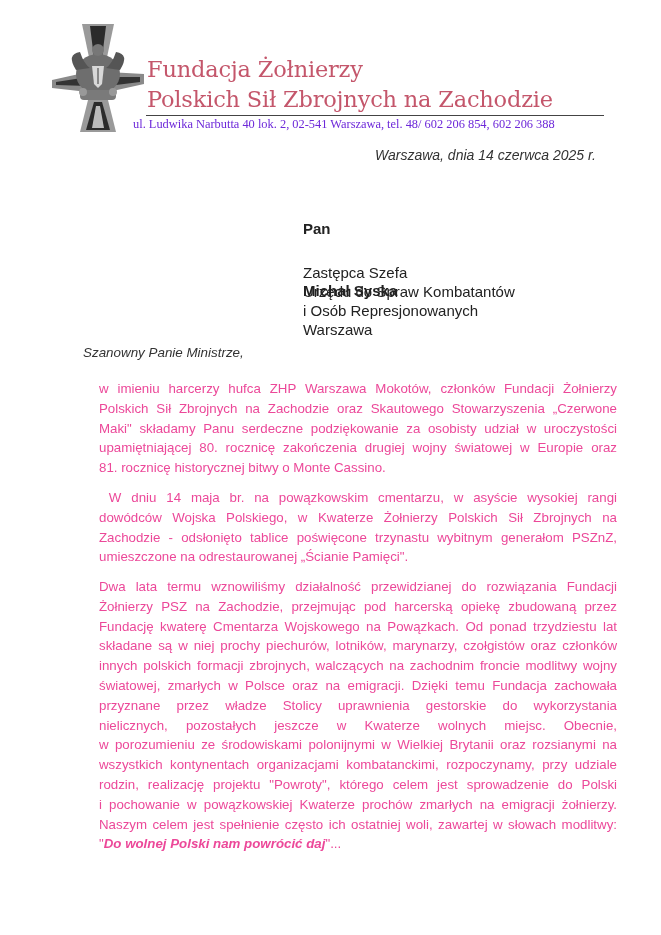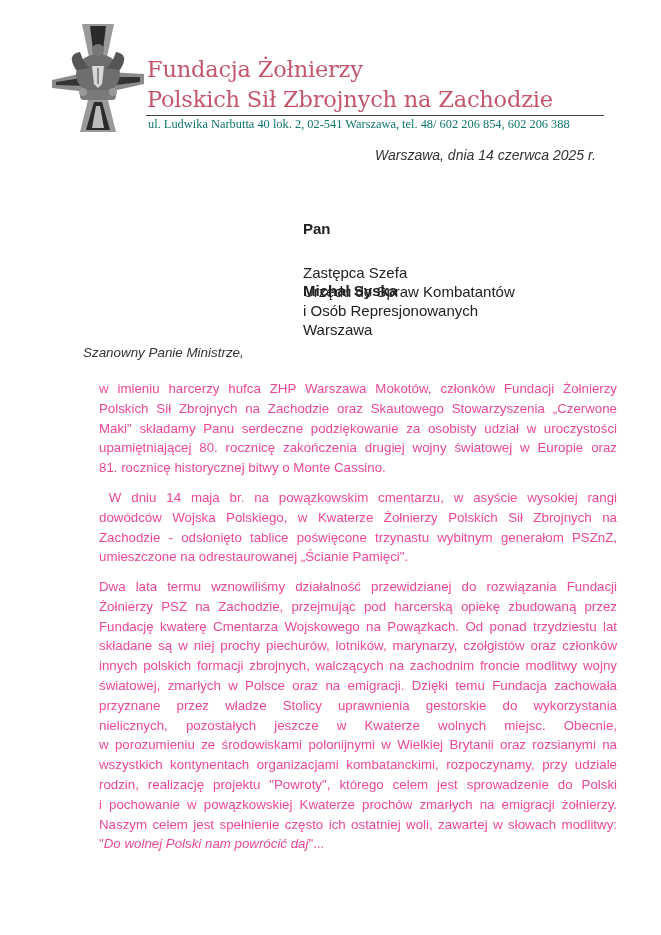--- a/index.html
+++ b/index.html
@@ -3,32 +3,32 @@
 <meta charset="utf-8">
 <style>
   html, body { margin: 0; padding: 0; background: #ffffff; }
   body { width: 661px; height: 935px; position: relative; overflow: hidden; font-family: "Liberation Sans", sans-serif; color: #222; }
   .page { position: absolute; left: 0; top: 0; width: 661px; height: 935px; background: #fff; }
   .logo { position: absolute; left: 52px; top: 22px; width: 92px; height: 112px; }
   .org-name { position: absolute; left: 147px; font-family: "DejaVu Serif", serif; color: #c4566b; font-size: 22.5px; line-height: 30px; white-space: nowrap; letter-spacing: -0.2px; }
   .org-line1 { top: 54px; }
   .org-line2 { top: 84px; }
   .rule { position: absolute; left: 146px; top: 115px; width: 458px; height: 1px; background: #444; }
-  .address { position: absolute; left: 148px; top: 117px; font-family: "Liberation Serif", serif; font-size: 12.4px; color: #0f766e; white-space: nowrap; }
+  .address { position: absolute; left: 133px; top: 117px; font-family: "Liberation Serif", serif; font-size: 12.4px; color: #6d28d9; white-space: nowrap; }
   .date { position: absolute; left: 375px; top: 147px; font-style: italic; font-size: 14px; color: #333; white-space: nowrap; }
   .recipient { position: absolute; left: 303px; font-size: 15px; color: #222; white-space: nowrap; }
   .bold { font-weight: bold; }
   .greeting { position: absolute; left: 83px; top: 345px; font-style: italic; font-size: 13.4px; color: #333; }
   .para { position: absolute; left: 99px; width: 518px; font-size: 13.3px; line-height: 19.8px; color: #ec4899; text-align: justify; }
   .para .ln { display: block; text-align: justify; text-align-last: justify; white-space: nowrap; height: 19.8px; }
   .para .ln.last { text-align-last: left; }
   .p1 { top: 379px; }
   .p2 { top: 488px; }
   .p3 { top: 577px; }
-  .it { font-style: italic; }
+  .it { font-style: italic; font-weight: bold; }
 </style>
 </head>
 <body>
 
 <div class="page">
 
   <svg class="logo" viewBox="0 0 92 112">
 
     <polygon points="0,58 36,50 36,70 0,66" fill="#8a8a8a"></polygon>
     <polygon points="92,52 56,50 56,70 92,62" fill="#8a8a8a"></polygon>

